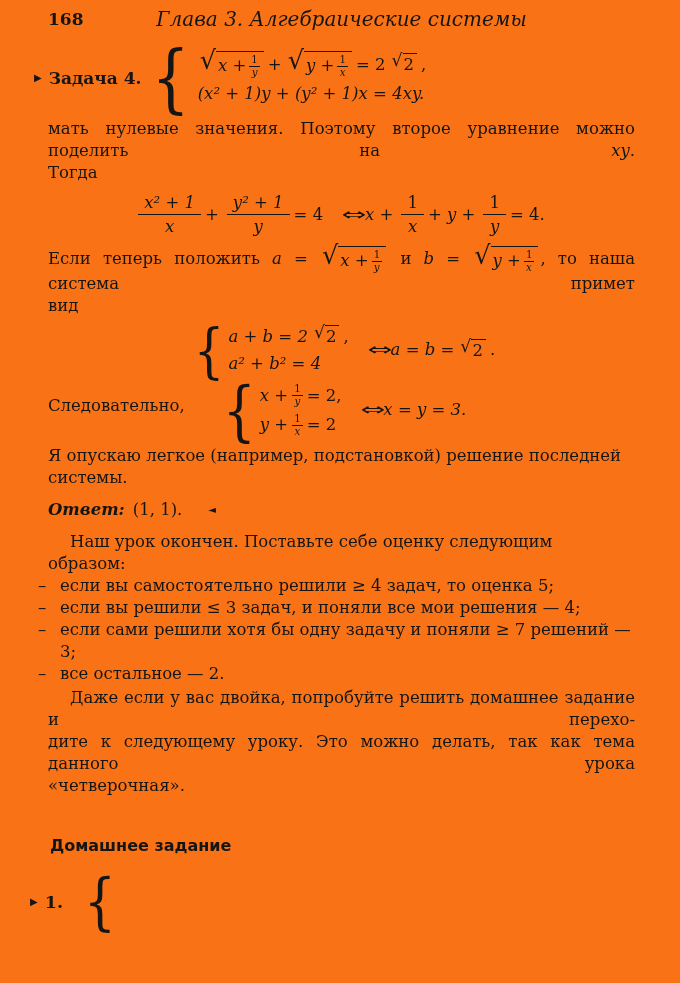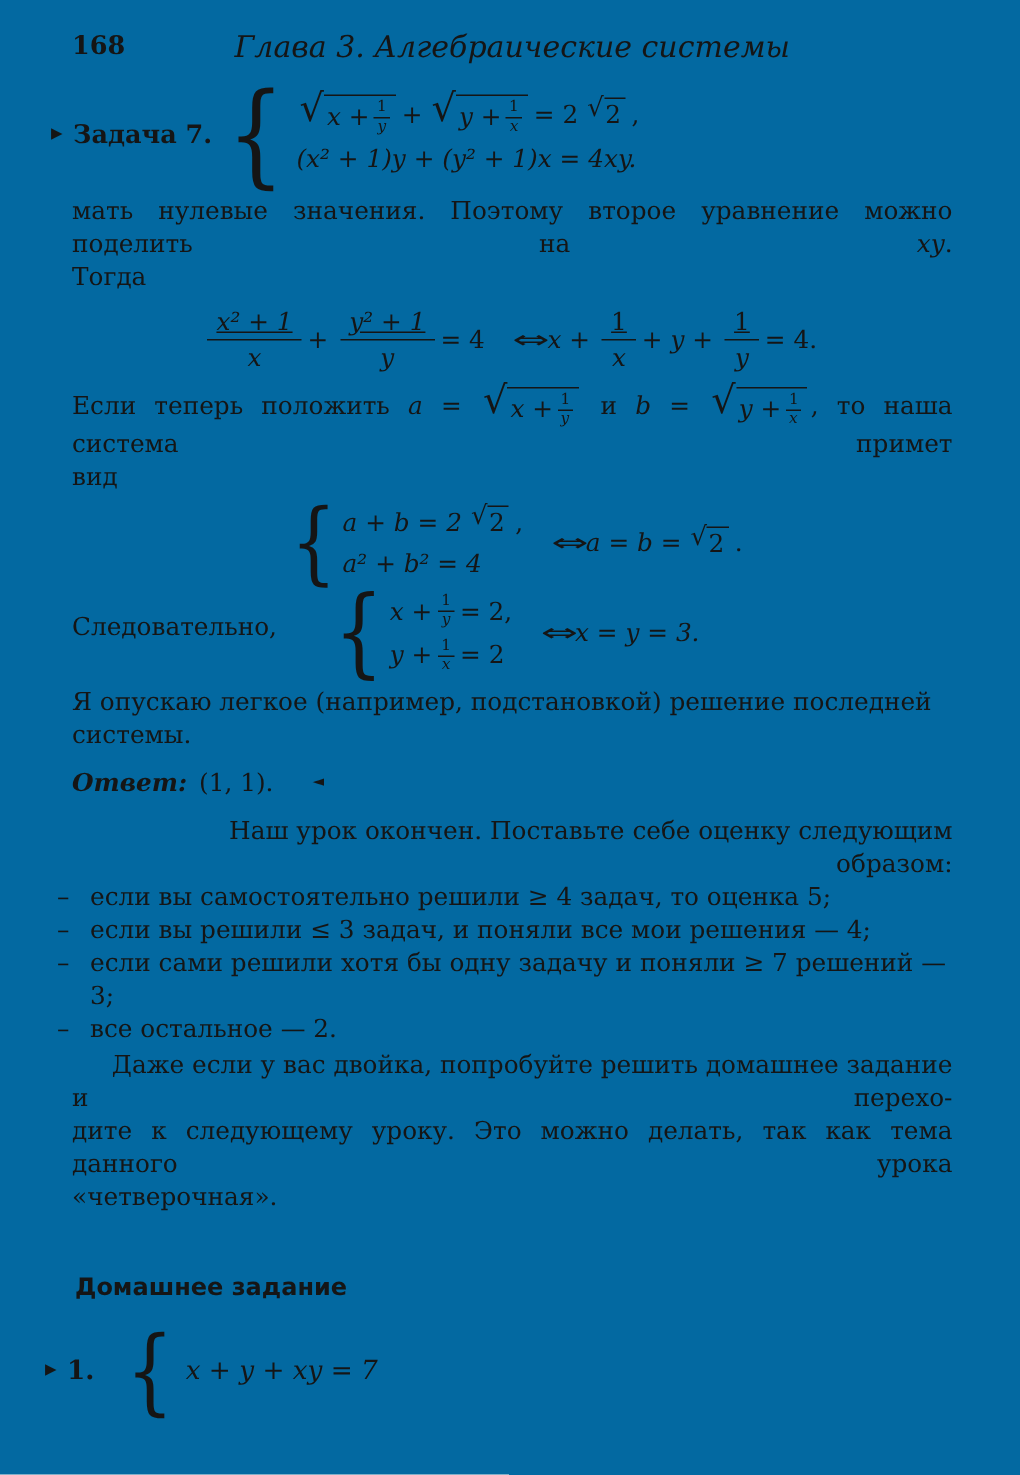--- a/index.html
+++ b/index.html
@@ -1,19 +1,19 @@
 <!DOCTYPE html>
 <html><head>
 <meta charset="utf-8">
 <style>
   html,body{margin:0;padding:0;background:#e8e8e8;}
   .page{
-    width:680px;height:983px;margin:0 auto;background:#0369a1;color:#151515;
+    width:680px;height:983px;margin:0 auto;background:#f97316;color:#151515;
     font-family:"DejaVu Serif","DejaVu Sans",serif;font-size:16.5px;line-height:22px;
-    position:relative;overflow:hidden;box-sizing:border-box;padding:20px 45px 0 48px;
+    position:relative;overflow:hidden;box-sizing:border-box;padding:8px 45px 0 48px;
   }
   .mi{font-style:italic;}
   .jl{text-align:justify;text-align-last:justify;}
   
   .hdr{position:relative;height:26px;margin-bottom:14px;}
   .pgnum{position:absolute;left:0;top:0;font-weight:bold;font-size:17px;}
   .chapter{position:absolute;left:0;right:0;text-align:center;font-style:italic;font-size:20px;}
   
   .prob10{display:flex;align-items:center;margin-left:-14px;margin-bottom:10px;}
   .marker{font-family:"DejaVu Sans",sans-serif;font-size:10px;margin-right:7px;}
@@ -30,29 +30,29 @@
   .sqrt{display:inline-flex;align-items:flex-start;vertical-align:middle;margin:0 2px;}
   .rsign{font-family:"DejaVu Sans",sans-serif;font-size:1.55em;line-height:1;transform:translateY(-0.1em);}
   .rbody{border-top:1.4px solid #151515;padding:2px 4px 0 2px;display:inline-flex;align-items:center;gap:3px;white-space:nowrap;}
   .sqrt.sm .rsign{font-size:1.05em;transform:translateY(-0.05em);}
   .sqrt.sm .rbody{padding:0 3px 0 1px;}
   
   .sfrac{display:inline-block;text-align:center;font-size:0.62em;line-height:1.15;vertical-align:middle;}
   .sfrac .fn{display:block;border-bottom:1px solid #151515;padding:0 2px;}
   .sfrac .fd{display:block;padding:0 2px;}
   .dfrac{display:inline-block;text-align:center;vertical-align:middle;margin:0 4px;line-height:1.3;}
-  .dfrac .fn{display:block;border-bottom:1.4px solid #151515;padding:0 6px 1px;text-decoration:underline;}
+  .dfrac .fn{display:block;border-bottom:1.4px solid #151515;padding:0 6px 1px;}
   .dfrac .fd{display:block;padding:1px 6px 0;}
   .iff{display:inline-block;transform:scaleX(1.8);margin:0 20px;font-family:"DejaVu Sans",sans-serif;}
   .disp{display:flex;justify-content:center;align-items:center;margin:8px 0 8px 0;white-space:nowrap;}
   .disp > span{margin-right:4px;}
   
   .para{margin:0;}
   .pline{display:block;}
-  .ind{text-indent:22px;text-align:right;}
+  .ind{text-indent:22px;}
   .consq-wrap{position:relative;margin:2px 0 8px 0;}
   .consq{position:absolute;left:0;top:12px;}
   .ansline{margin-top:10px;display:flex;align-items:center;gap:8px;}
   .ansline .mi{font-weight:bold;}
   .endmark{font-family:"DejaVu Sans",sans-serif;font-size:10px;margin-left:18px;}
   .gitem{display:flex;margin-left:-10px;}
   .gdash{width:22px;flex:none;}
   
   .hwtitle{font-family:"DejaVu Sans","Liberation Sans",sans-serif;font-weight:bold;font-size:16px;margin:38px 0 20px 2px;}
   .hwp{display:flex;align-items:center;margin-left:-18px;margin-bottom:2px;}
@@ -65,21 +65,21 @@
 
 <div class="page">
 
   <div class="hdr">
     <span class="pgnum">168</span>
     <span class="chapter">Глава 3. Алгебраические системы</span>
   </div>
 
   <div class="prob10">
     <span class="marker">▶</span>
-    <span class="plabel">Задача 7.</span>
+    <span class="plabel">Задача 4.</span>
     <span class="brace b64">{</span>
     <div class="syscol">
       <div class="sysrow">
         <span class="sqrt">
           <span class="rsign">√</span>
           <span class="rbody">
               <span class="mi">x +</span>
               <span class="sfrac">
                 <span class="fn">1</span>
                 <span class="fd mi">y</span>
@@ -253,17 +253,16 @@
 
   <div class="hwtitle">Домашнее задание</div>
 
   <div class="hwp">
     <span class="hwnum">
         <span class="marker">▶</span>
         <span class="n">1.</span>
       </span>
     <span class="brace b54">{</span>
     <div class="hweqs">
-      <span class="mi">x + y + xy = 7</span>
     </div>
   </div>
 
 </div>
 
 </body></html>

